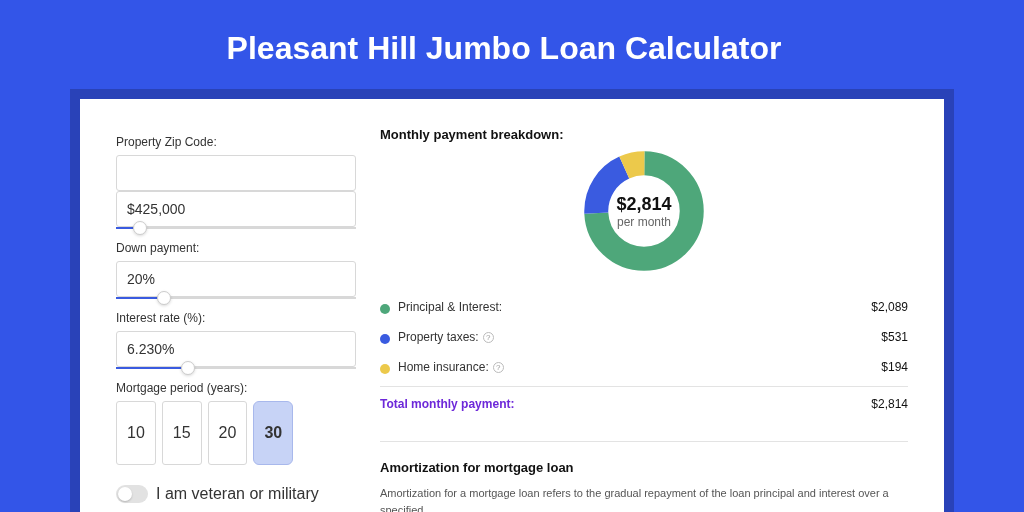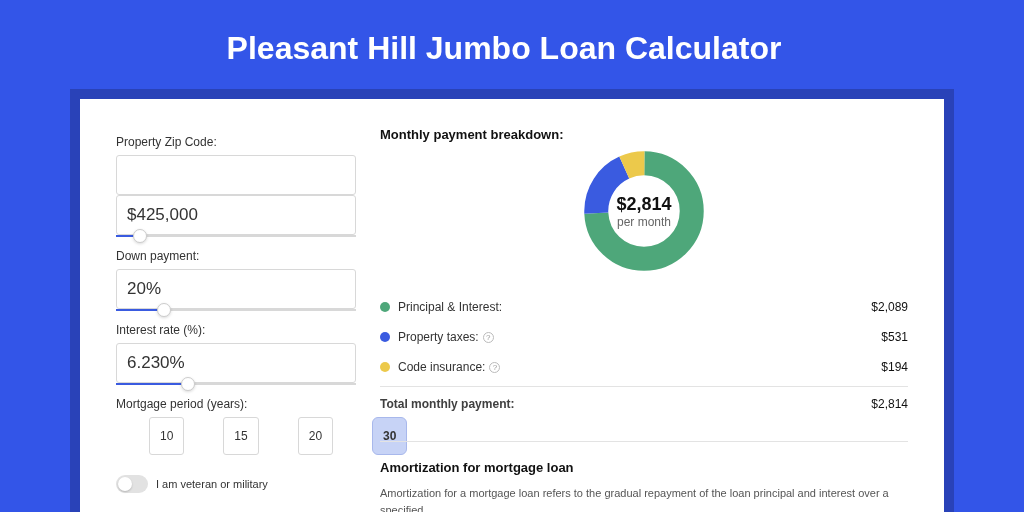--- a/index.html
+++ b/index.html
@@ -45,21 +45,21 @@
     color: #333;
     margin-bottom: 6px;
     margin-top: 12px;
   }
   .left-col .field-label:first-child { margin-top: 8px; }
   .text-input {
     width: 100%;
     border: 1px solid #d8d8d8;
     border-radius: 3px;
     padding: 9px 10px;
-    font-size: 17px;
+    font-size: 14px;
     color: #333;
     background: #fff;
   }
   .input-row { display: flex; gap: 8px; }
   .input-row .text-input:first-child { flex: 1.6; }
   .input-row .text-input:last-child { flex: 1; }
   .slider-track {
     position: relative;
     height: 2px;
     background: #d8d8d8;
@@ -80,41 +80,40 @@
     border-radius: 50%;
     top: -6px;
     transform: translateX(-50%);
     box-shadow: 0 1px 3px rgba(0,0,0,0.15);
   }
   .period-btns { display: flex; gap: 6px; margin-top: 4px; }
   .period-btn {
     border: 1px solid #d8d8d8;
     background: #fff;
     border-radius: 3px;
-    font-size: 12px;
-    padding: 11px 10px;
+    font-size: 16px;
+    padding: 22px 10px;
     cursor: pointer;
     color: #333;
-    margin-left: 33px;
   }
   .period-btn.active {
     background: #c7d3f6;
     border-color: #a8b8ec;
     font-weight: 600;
     border-radius: 6px;
   }
   .toggle-row { display: flex; align-items: center; gap: 8px; margin-top: 20px; }
   .toggle {
     width: 32px; height: 18px; background: #e2e2e2; border-radius: 9px; position: relative;
   }
   .toggle-knob {
     width: 14px; height: 14px; background: #fff; border-radius: 50%;
     position: absolute; top: 2px; left: 2px; box-shadow: 0 1px 2px rgba(0,0,0,0.2);
   }
-  .toggle-label { font-size: 11px; color: #333; }
+  .toggle-label { font-size: 16px; color: #333; }
 
   .section-title {
     font-size: 13px;
     font-weight: 700;
     color: #111;
   }
   .donut-wrap {
     display: flex;
     justify-content: center;
     margin: 6px 0 18px 0;
@@ -124,21 +123,21 @@
     position: absolute;
     top: 50%; left: 50%;
     transform: translate(-50%, -50%);
     text-align: center;
   }
   .donut-amount { font-size: 18px; font-weight: 700; color: #111; }
   .donut-sub { font-size: 12px; color: #666; }
 
   .breakdown-row {
     display: flex;
-    align-items: center;
+    align-items: flex-end;
     padding: 8px 0;
     font-size: 12px;
   }
   .dot {
     width: 10px; height: 10px; border-radius: 50%; margin-right: 8px; flex-shrink: 0;
   }
   .dot.green { background: #4ea77a; }
   .dot.blue { background: #3a5be0; }
   .dot.yellow { background: #ecc94b; }
   .brk-label { color: #333; flex: 1; display: flex; align-items: center; gap: 4px; }
@@ -148,21 +147,21 @@
   }
   .brk-value { color: #111; font-weight: 400; }
   .total-row {
     display: flex;
     padding: 10px 0;
     border-top: 1px solid #e3e3e3;
     font-size: 12px;
     font-weight: 700;
     margin-top: 4px;
   }
-  .total-row .brk-label { color: #404040; }
+  .total-row .brk-label { color: #6d28d9; }
 
   .amort-block {
     border-top: 1px solid #e3e3e3;
     margin-top: 20px;
     padding-top: 18px;
   }
   .amort-title { font-size: 13px; font-weight: 700; color: #111; margin-bottom: 10px; }
   .amort-text { font-size: 11px; color: #555; line-height: 1.5; }
 </style>
 </head>
@@ -241,21 +240,21 @@
         <span class="dot blue"></span>
         <span class="brk-label">
           <span>Property taxes:</span>
           <span class="info-icon">?</span>
         </span>
         <span class="brk-value">$531</span>
       </div>
       <div class="breakdown-row">
         <span class="dot yellow"></span>
         <span class="brk-label">
-          <span>Code insurance:</span>
+          <span>Home insurance:</span>
           <span class="info-icon">?</span>
         </span>
         <span class="brk-value">$194</span>
       </div>
 
       <div class="total-row">
         <span class="brk-label">Total monthly payment:</span>
         <span class="brk-value">$2,814</span>
       </div>
 

